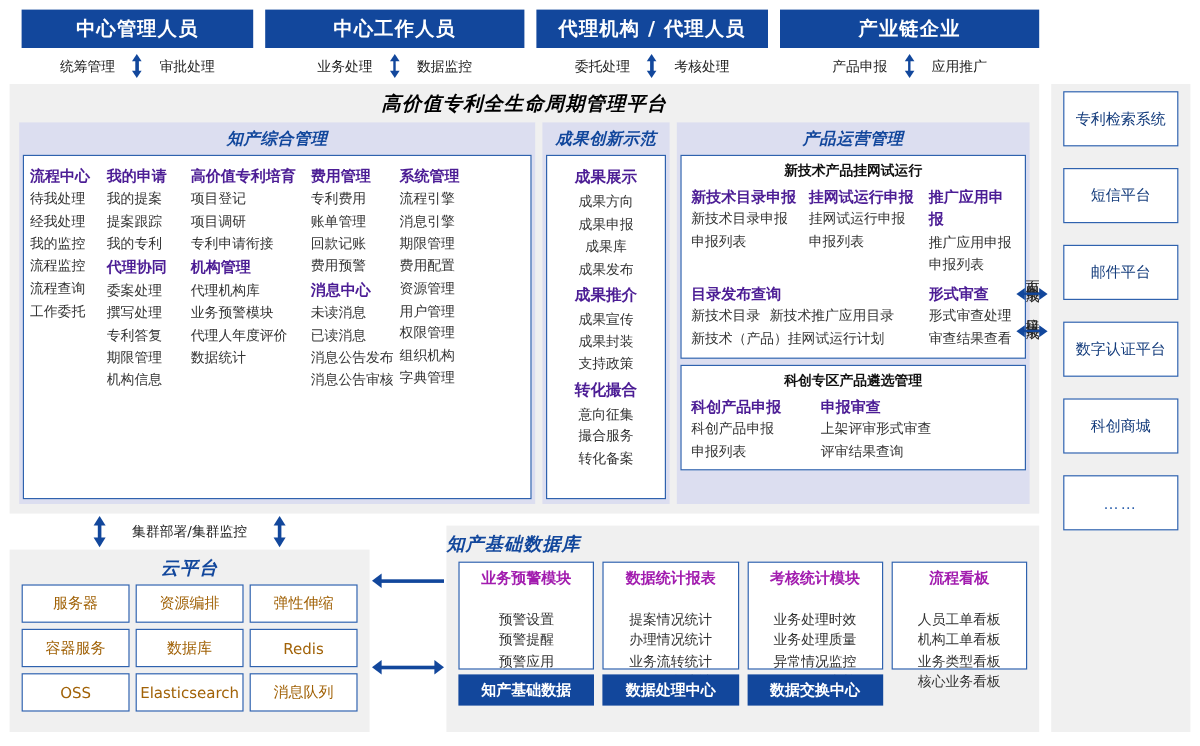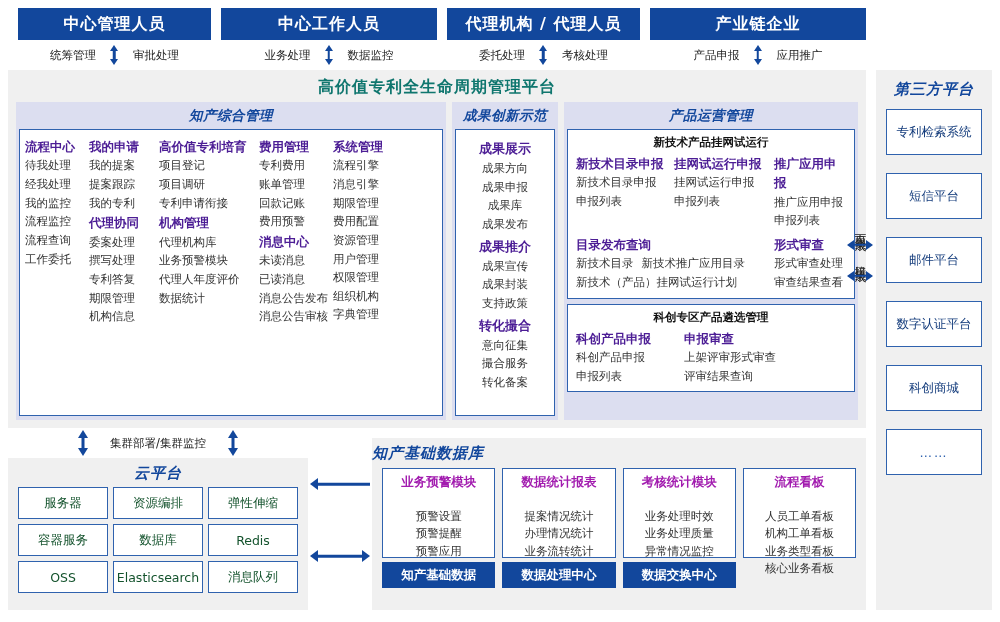--- a/index.html
+++ b/index.html
@@ -31,22 +31,22 @@
     border-left: 4.5px solid transparent; border-right: 4.5px solid transparent;
   }
   .vbi::before { top: 0; border-bottom: 6px solid #12479c; }
   .vbi::after { bottom: 0; border-top: 6px solid #12479c; }
   .vbi i { position: absolute; left: 50%; top: 5px; width: 2.5px; height: 10px;
            background: #12479c; transform: translateX(-50%); }
 
   
   .platform { position: absolute; left: 8px; top: 70px; width: 858px; height: 358px;
               background: #f0f0f0; }
-  .platform-title { text-align: center; font-size: 16px; font-weight: bold; 
-                    color: #0f766e; padding-top: 7px; letter-spacing: 1px; }
+  .platform-title { text-align: center; font-size: 16px; font-weight: bold; font-style: italic;
+                    color: #000000; padding-top: 7px; letter-spacing: 1px; }
 
   .cols { position: absolute; left: 8px; top: 32px; width: 842px; height: 318px;
           display: flex; gap: 6px; }
 
   .sect { background: #dcdef0; display: flex; flex-direction: column; }
   .sect > .sect-h { text-align: center; font-size: 13.5px; font-weight: bold; font-style: italic;
                     color: #12479c; padding: 5px 0 4px; letter-spacing: .5px; }
   .sect-body { flex: 1; background: #fff; border: 1.5px solid #2f62ae; margin: 0 3px 4px;
                padding: 6px 5px; }
 
@@ -124,21 +124,21 @@
 
   
   .cloud { position: absolute; left: 8px; top: 458px; width: 300px; height: 152px;
            background: #f0f0f0; }
   .cloud-h { text-align: center; font-size: 15px; font-weight: bold; font-style: italic;
              color: #12479c; padding: 6px 0 4px; letter-spacing: 1px; }
   .cloud-grid { display: grid; grid-template-columns: 1fr 1fr 1fr; gap: 5px;
                 padding: 0 10px 10px; }
   .cell { border: 1.5px solid #2f62ae; background: #fff; height: 32px;
           display: flex; align-items: center; justify-content: center;
-          font-size: 12.5px; color: #14532d; }
+          font-size: 12.5px; color: #a16207; }
 
   
   .midarrows { position: absolute; left: 310px; top: 458px; width: 62px; height: 152px; }
   .ha { position: absolute; width: 60px; height: 12px; }
   .ha .shaft { position: absolute; top: 50%; left: 7px; right: 0; height: 2.5px;
                background: #12479c; transform: translateY(-50%); }
   .ha .hl { position: absolute; left: 0; top: 50%; transform: translateY(-50%);
             border-top: 6px solid transparent; border-bottom: 6px solid transparent;
             border-right: 8px solid #12479c; }
   .ha .hr { position: absolute; right: 0; top: 50%; transform: translateY(-50%);
@@ -368,21 +368,20 @@
     <span class="hbi">
         <i></i>
       </span>
     <span class="vlabel">接口集成</span>
     <span class="hbi">
         <i></i>
       </span>
   </div>
 
   <div class="third">
-    <div class="third-h">第三方平台</div>
     <div class="third-list">
       <div class="tp">专利检索系统</div>
       <div class="tp">短信平台</div>
       <div class="tp">邮件平台</div>
       <div class="tp">数字认证平台</div>
       <div class="tp">科创商城</div>
       <div class="tp dots">……</div>
     </div>
   </div>
 

